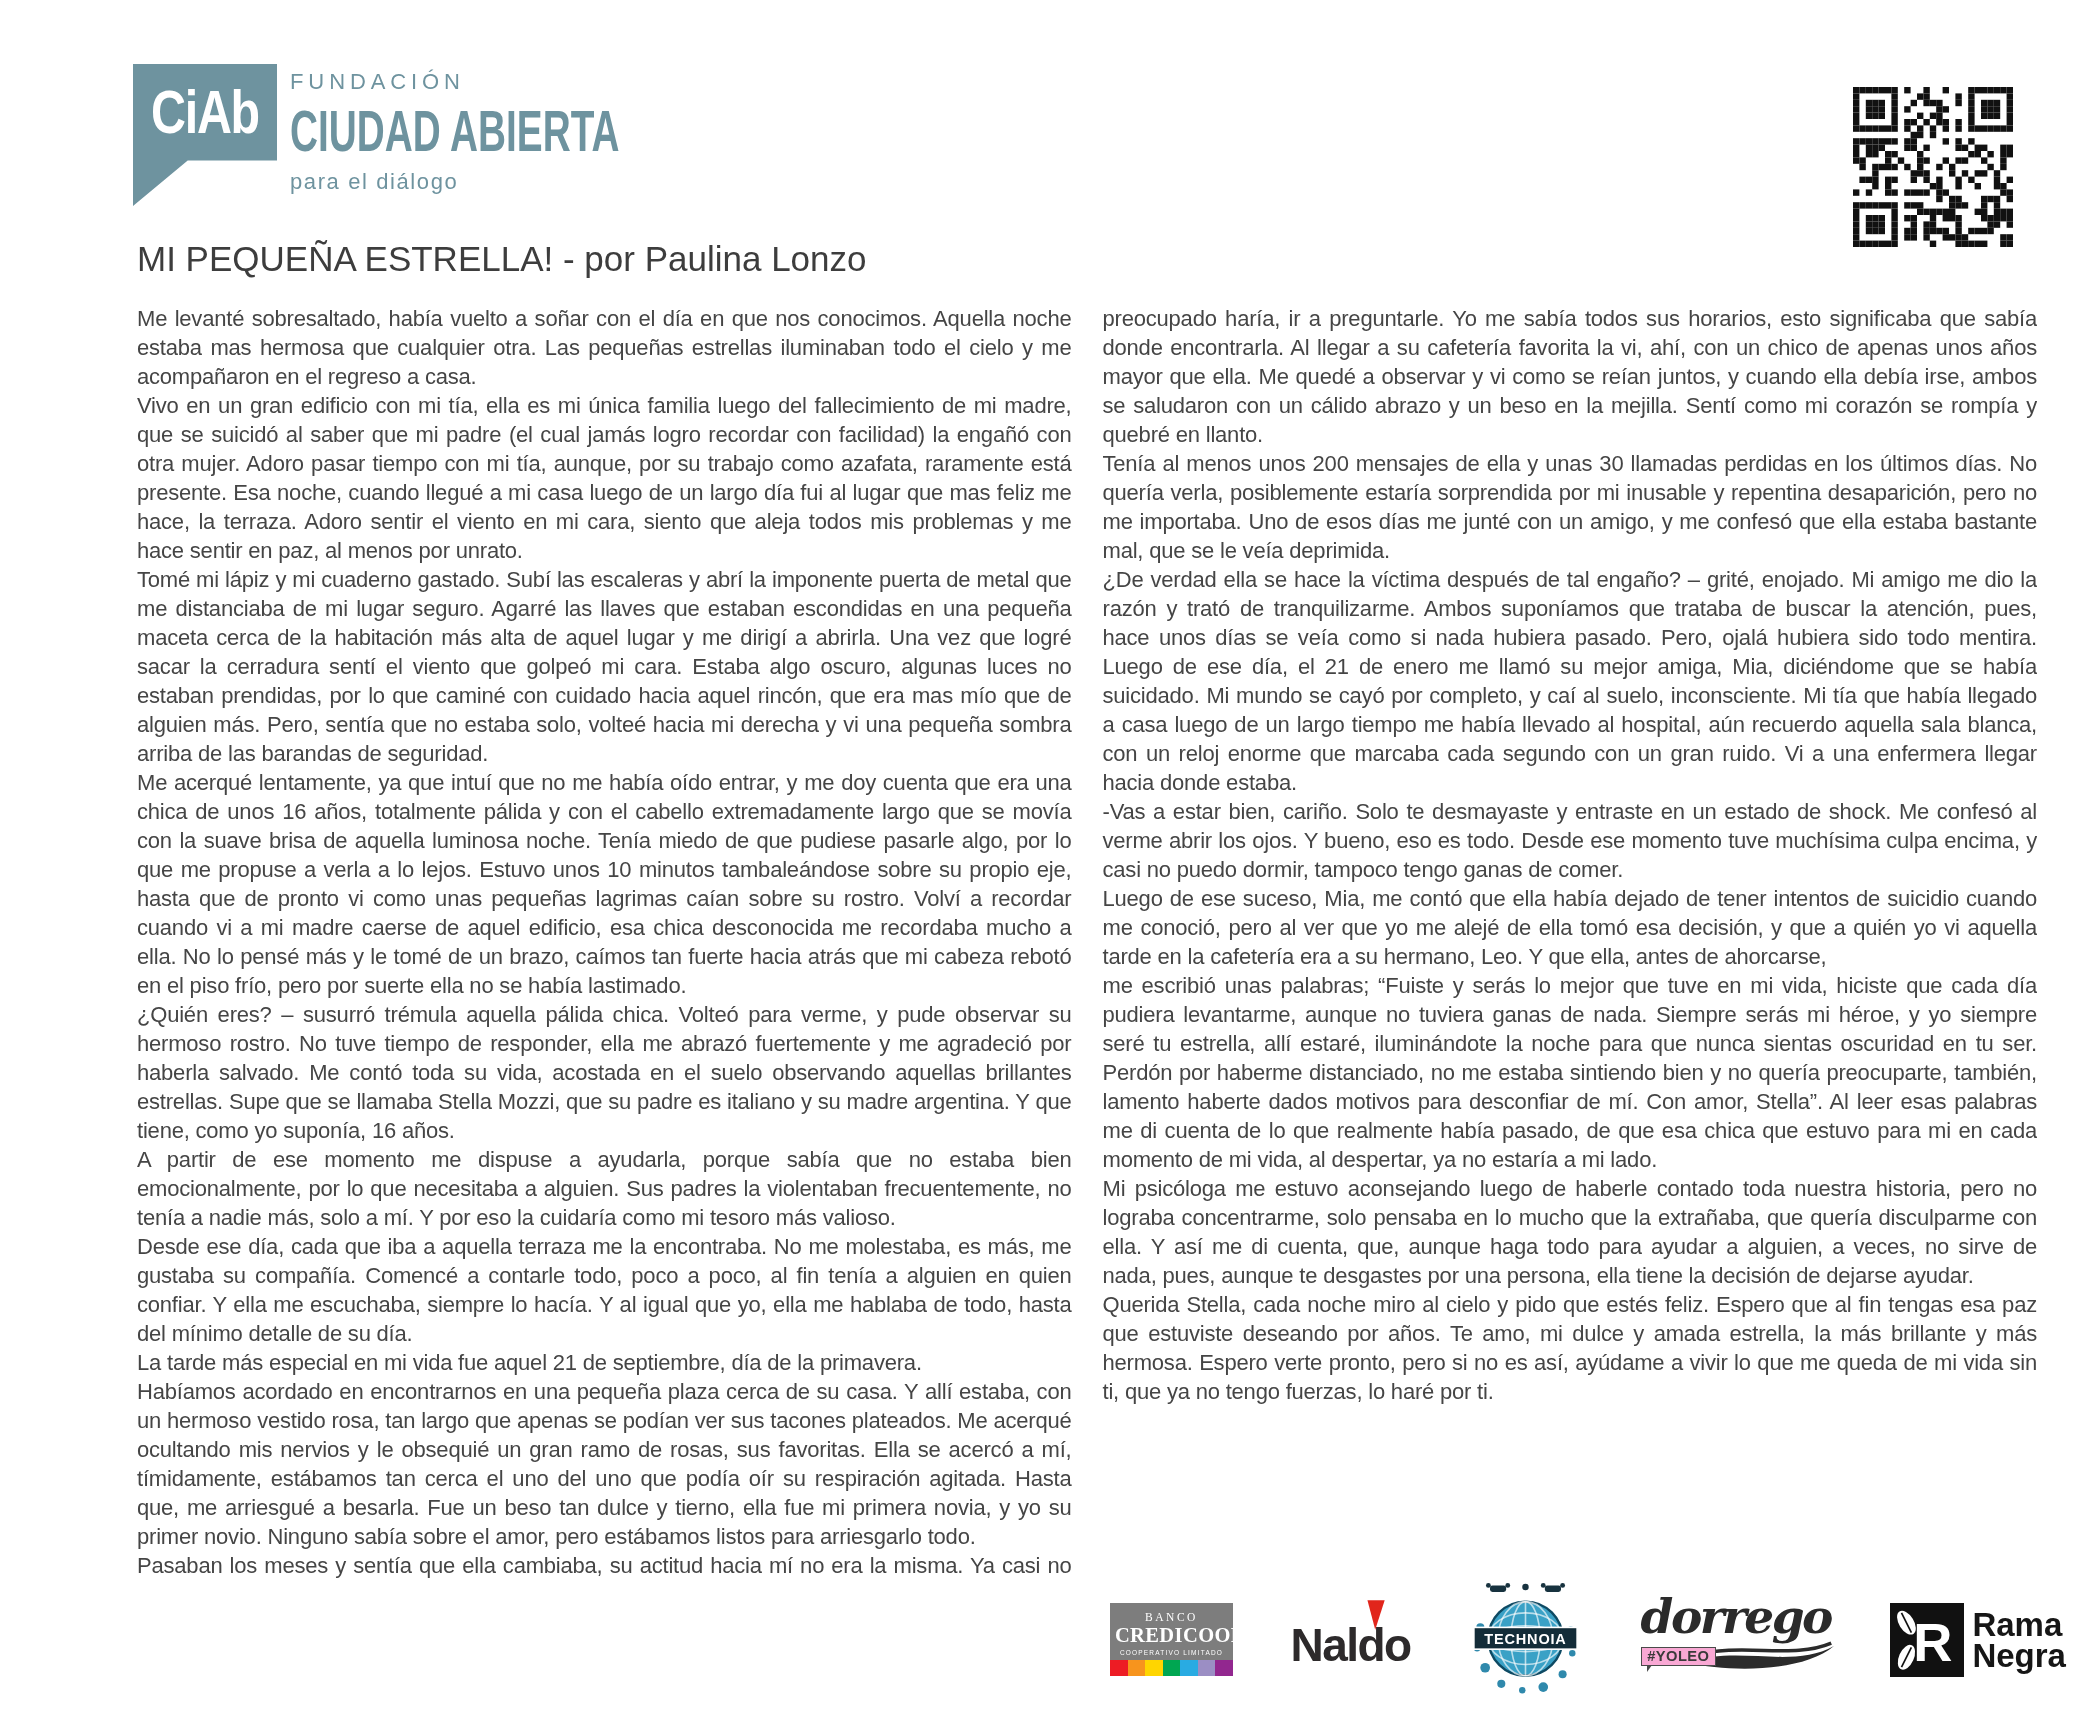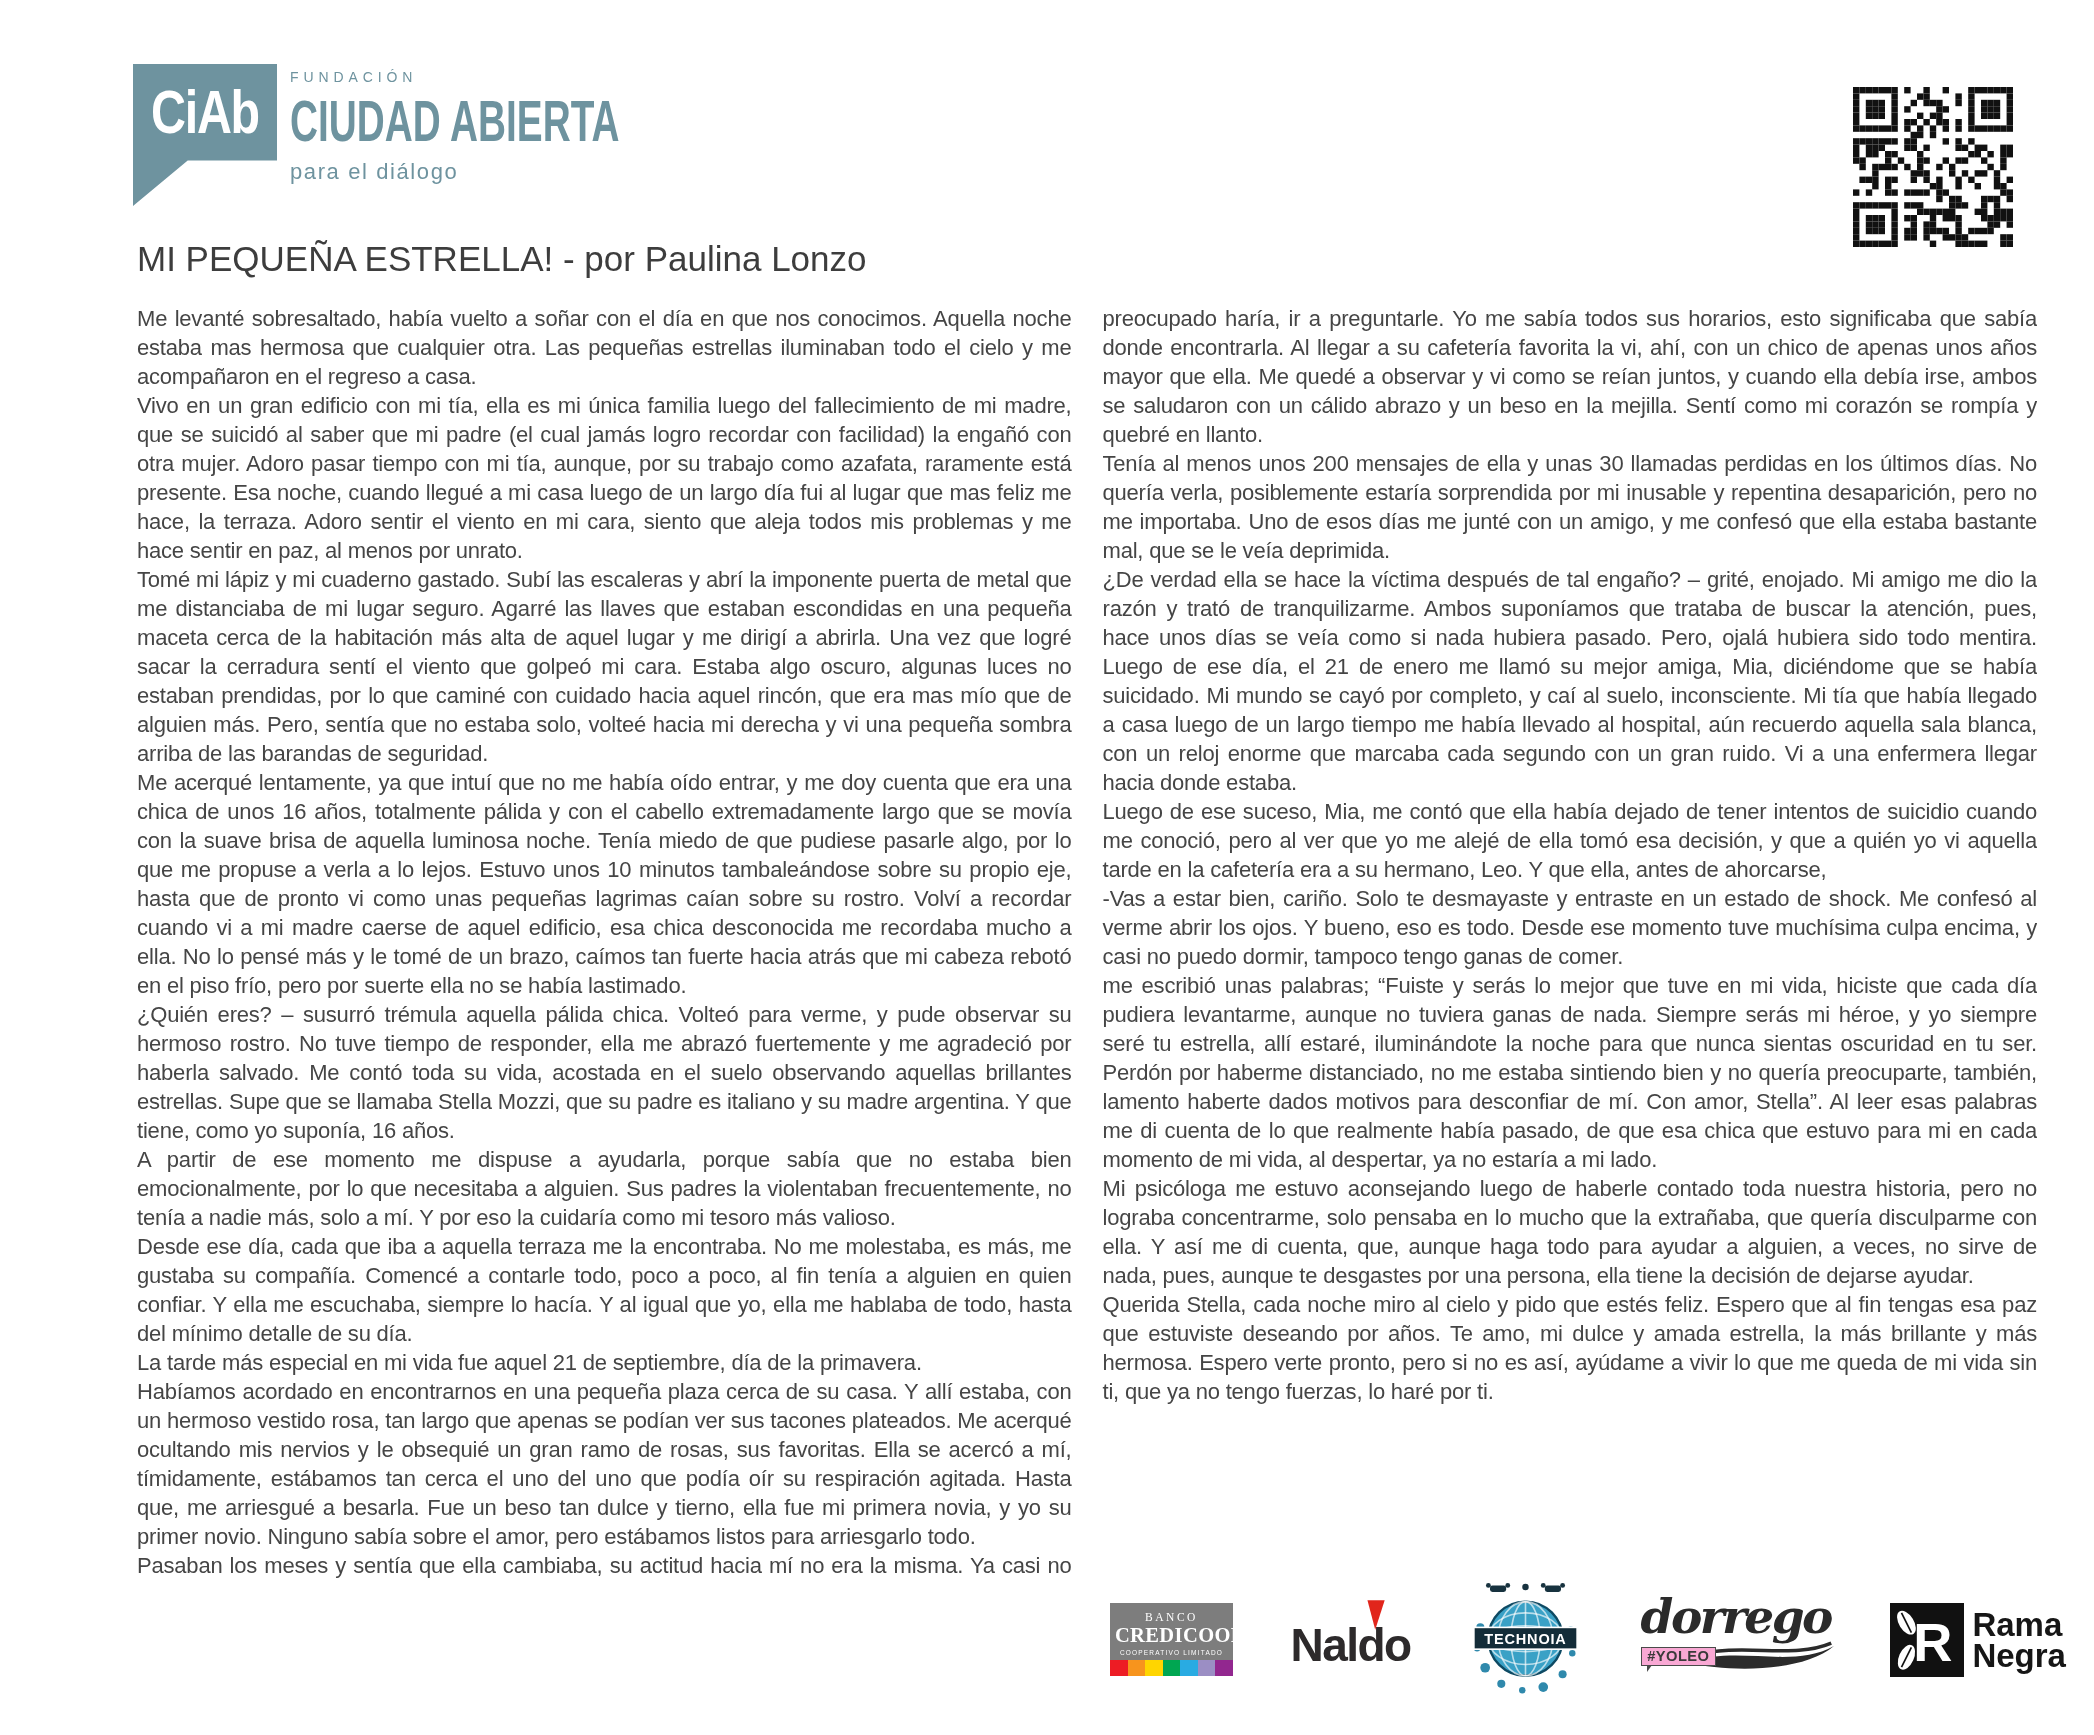--- a/index.html
+++ b/index.html
@@ -20,21 +20,21 @@
     width:144px;height:142px;background:var(--accent);
     clip-path:polygon(0 0,100% 0,100% 68%,38% 68%,0 100%);
     flex:0 0 auto;
   }
   .bubble span{
     display:block;text-align:center;color:#fff;font-weight:700;
     font-size:62px;line-height:95px;letter-spacing:-1.6px;
     transform:scaleX(.78);transform-origin:center;
   }
   .wordmark{margin-left:13px;color:var(--accent);}
-  .wm-fundacion{font-size:14px;font-weight:400;letter-spacing:4.9px;margin-top:4.9px;}
+  .wm-fundacion{font-size:22px;font-weight:400;letter-spacing:4.9px;margin-top:4.9px;}
   .wm-name{
     font-size:57px;font-weight:700;white-space:nowrap;letter-spacing:0;
     transform:scaleX(.68);transform-origin:left;margin-top:3.3px;
   }
   .wm-tagline{font-size:22px;font-weight:400;letter-spacing:1.6px;margin-top:4.9px;}
 
   
   .qr{position:absolute;left:1853px;top:87px;width:160px;height:160px;}
   .qr svg{width:100%;height:100%;display:block;}
 
@@ -431,22 +431,22 @@
       <p>A partir de ese momento me dispuse a ayudarla, porque sabía que no estaba bien emocionalmente, por lo que necesitaba a alguien. Sus padres la violentaban frecuentemente, no tenía a nadie más, solo a mí. Y por eso la cuidaría como mi tesoro más valioso.</p>
       <p>Desde ese día, cada que iba a aquella terraza me la encontraba. No me molestaba, es más, me gustaba su compañía. Comencé a contarle todo, poco a poco, al fin tenía a alguien en quien confiar. Y ella me escuchaba, siempre lo hacía. Y al igual que yo, ella me hablaba de todo, hasta del mínimo detalle de su día.</p>
       <p>La tarde más especial en mi vida fue aquel 21 de septiembre, día de la primavera.</p>
       <p>Habíamos acordado en encontrarnos en una pequeña plaza cerca de su casa. Y allí estaba, con un hermoso vestido rosa, tan largo que apenas se podían ver sus tacones plateados. Me acerqué ocultando mis nervios y le obsequié un gran ramo de rosas, sus favoritas. Ella se acercó a mí, tímidamente, estábamos tan cerca el uno del uno que podía oír su respiración agitada. Hasta que, me arriesgué a besarla. Fue un beso tan dulce y tierno, ella fue mi primera novia, y yo su primer novio. Ninguno sabía sobre el amor, pero estábamos listos para arriesgarlo todo.</p>
       <p>Pasaban los meses y sentía que ella cambiaba, su actitud hacia mí no era la misma. Ya casi no venía a verme, y siempre me rechazaba las salidas. Entonces, comencé a hacer lo que cualquier novio</p>
     </section>
     <section class="col">
       <p>preocupado haría, ir a preguntarle. Yo me sabía todos sus horarios, esto significaba que sabía donde encontrarla. Al llegar a su cafetería favorita la vi, ahí, con un chico de apenas unos años mayor que ella. Me quedé a observar y vi como se reían juntos, y cuando ella debía irse, ambos se saludaron con un cálido abrazo y un beso en la mejilla. Sentí como mi corazón se rompía y quebré en llanto.</p>
       <p>Tenía al menos unos 200 mensajes de ella y unas 30 llamadas perdidas en los últimos días. No quería verla, posiblemente estaría sorprendida por mi inusable y repentina desaparición, pero no me importaba. Uno de esos días me junté con un amigo, y me confesó que ella estaba bastante mal, que se le veía deprimida.</p>
       <p>¿De verdad ella se hace la víctima después de tal engaño? – grité, enojado. Mi amigo me dio la razón y trató de tranquilizarme. Ambos suponíamos que trataba de buscar la atención, pues, hace unos días se veía como si nada hubiera pasado. Pero, ojalá hubiera sido todo mentira. Luego de ese día, el 21 de enero me llamó su mejor amiga, Mia, diciéndome que se había suicidado. Mi mundo se cayó por completo, y caí al suelo, inconsciente. Mi tía que había llegado a casa luego de un largo tiempo me había llevado al hospital, aún recuerdo aquella sala blanca, con un reloj enorme que marcaba cada segundo con un gran ruido. Vi a una enfermera llegar hacia donde estaba.</p>
+      <p>-Vas a estar bien, cariño. Solo te desmayaste y entraste en un estado de shock. Me confesó al verme abrir los ojos. Y bueno, eso es todo. Desde ese momento tuve muchísima culpa encima, y casi no puedo dormir, tampoco tengo ganas de comer.</p>
       <p>Luego de ese suceso, Mia, me contó que ella había dejado de tener intentos de suicidio cuando me conoció, pero al ver que yo me alejé de ella tomó esa decisión, y que a quién yo vi aquella tarde en la cafetería era a su hermano, Leo. Y que ella, antes de ahorcarse,</p>
-      <p>-Vas a estar bien, cariño. Solo te desmayaste y entraste en un estado de shock. Me confesó al verme abrir los ojos. Y bueno, eso es todo. Desde ese momento tuve muchísima culpa encima, y casi no puedo dormir, tampoco tengo ganas de comer.</p>
       <p>me escribió unas palabras; “Fuiste y serás lo mejor que tuve en mi vida, hiciste que cada día pudiera levantarme, aunque no tuviera ganas de nada. Siempre serás mi héroe, y yo siempre seré tu estrella, allí estaré, iluminándote la noche para que nunca sientas oscuridad en tu ser. Perdón por haberme distanciado, no me estaba sintiendo bien y no quería preocuparte, también, lamento haberte dados motivos para desconfiar de mí. Con amor, Stella”. Al leer esas palabras me di cuenta de lo que realmente había pasado, de que esa chica que estuvo para mi en cada momento de mi vida, al despertar, ya no estaría a mi lado.</p>
       <p>Mi psicóloga me estuvo aconsejando luego de haberle contado toda nuestra historia, pero no lograba concentrarme, solo pensaba en lo mucho que la extrañaba, que quería disculparme con ella. Y así me di cuenta, que, aunque haga todo para ayudar a alguien, a veces, no sirve de nada, pues, aunque te desgastes por una persona, ella tiene la decisión de dejarse ayudar.</p>
       <p>Querida Stella, cada noche miro al cielo y pido que estés feliz. Espero que al fin tengas esa paz que estuviste deseando por años. Te amo, mi dulce y amada estrella, la más brillante y más hermosa. Espero verte pronto, pero si no es así, ayúdame a vivir lo que me queda de mi vida sin ti, que ya no tengo fuerzas, lo haré por ti.</p>
     </section>
   </main>
 
   <footer class="sponsors">
 
     <div class="credicoop">
       <div class="cc-box">

